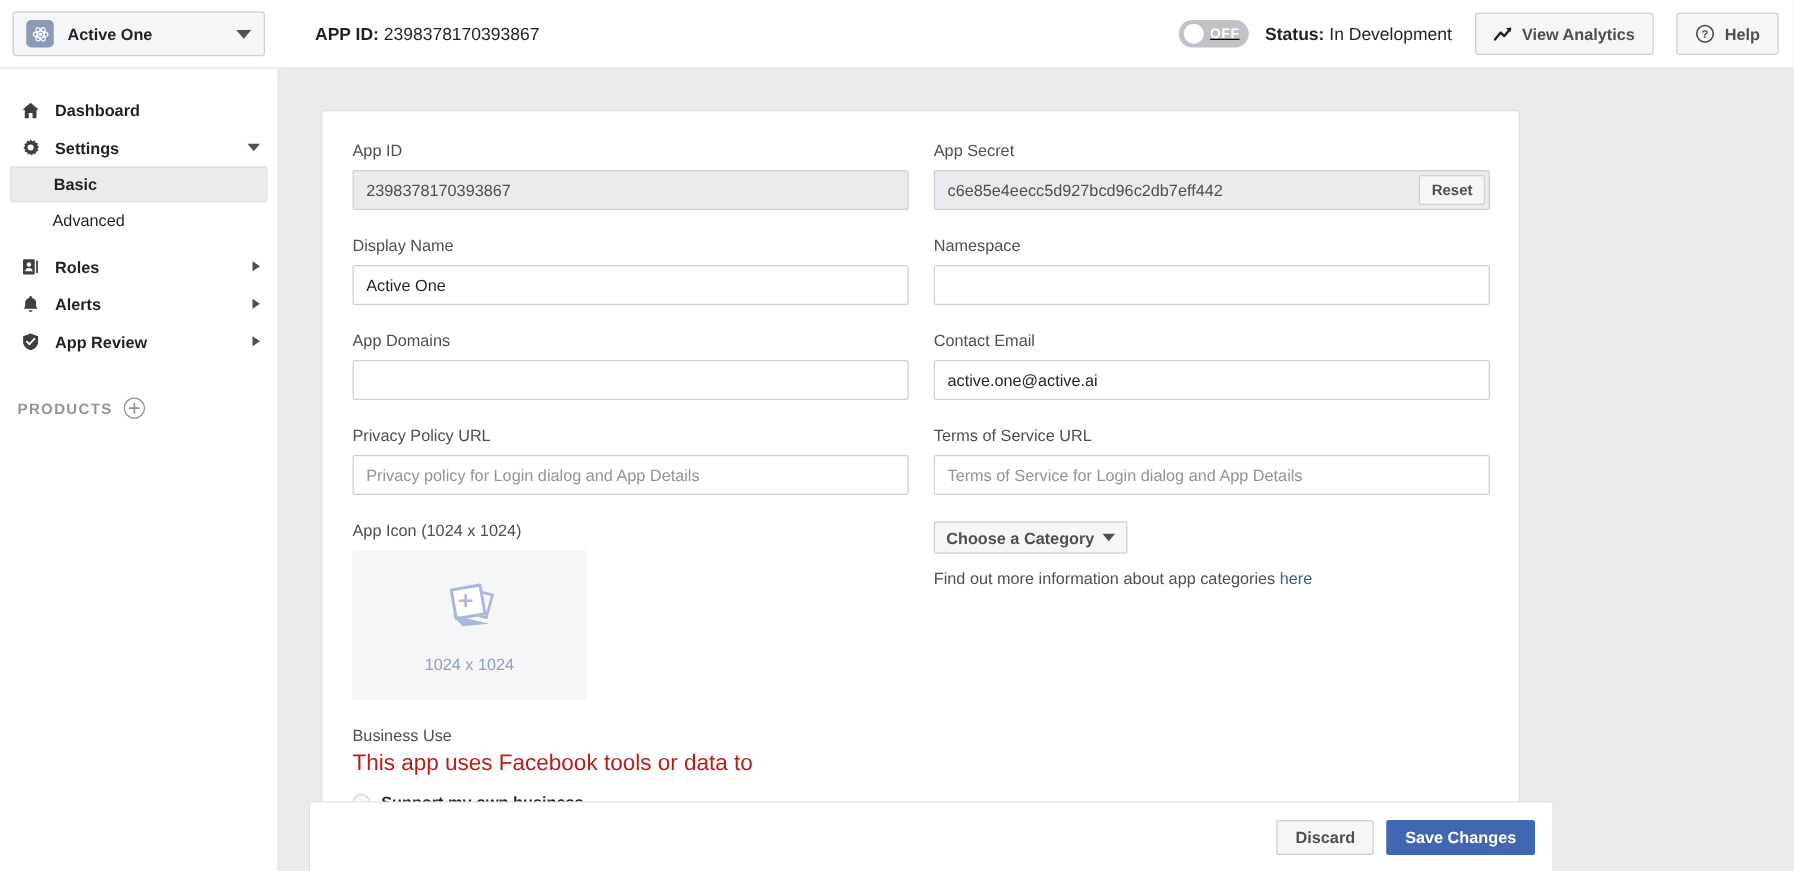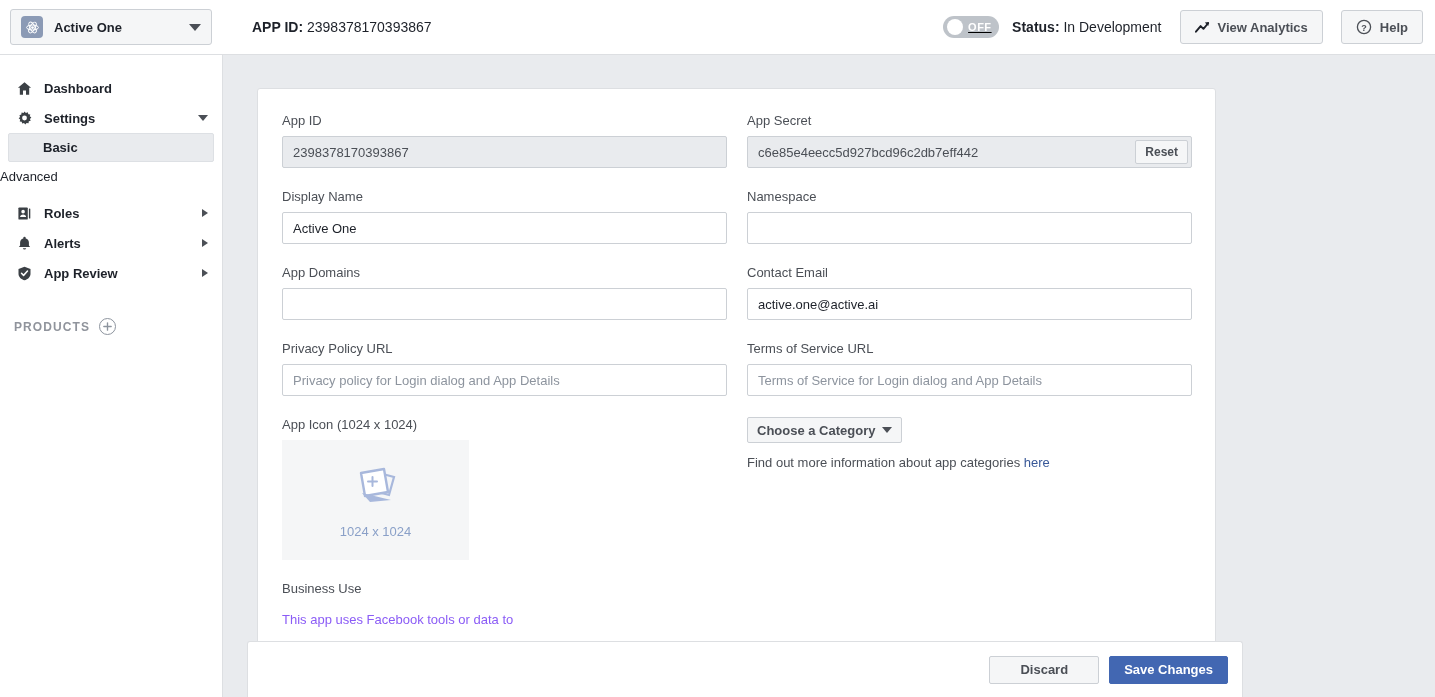--- a/index.html
+++ b/index.html
@@ -128,20 +128,21 @@
   }
   .nav-arrow-down {
     width: 0; height: 0;
     border-left: 5px solid transparent;
     border-right: 5px solid transparent;
     border-top: 6px solid #4b4f56;
   }
   .subnav {
     height: 28px;
     display: flex; align-items: center;
+    padding-left: 42px;
     font-size: 13px; color: #1d2129;
     cursor: pointer;
   }
   .subnav.active {
     background: #e9ebee;
     border: 1px solid #dddfe2;
     border-left: none; border-right: none;
     font-weight: bold;
     height: 29px;
     margin-left: 8px;
@@ -256,21 +257,21 @@
     border-top: 6px solid #4b4f56;
   }
   .cat-help {
     margin-top: 12px;
     font-size: 13px; color: #4b4f56;
   }
   .cat-help a { color: #385898; text-decoration: none; cursor: pointer; }
 
   
   .biz-title { font-size: 13px; color: #4b4f56; }
-  .biz-sub { font-size: 13px; color: #8b5cf6; margin-top: 16px; }
+  .biz-sub { font-size: 18px; color: #b91c1c; margin-top: 4px; }
   .radio-row {
     display: flex; align-items: center;
     margin-top: 13px; cursor: pointer;
   }
   .radio {
     width: 14px; height: 14px;
     border-radius: 50%;
     border: 1px solid #ccd0d5;
     background: #f5f6f7;
     flex: none;
@@ -291,21 +292,21 @@
     display: flex; align-items: center; justify-content: flex-end;
     padding-right: 14px;
     z-index: 5;
   }
   .btn-discard {
     height: 28px;
     background: #f5f6f7;
     border: 1px solid #ccd0d5;
     border-radius: 2px;
     font-size: 13px; font-weight: bold; color: #4b4f56;
-    padding: 0 30px;
+    padding: 0 14px;
     cursor: pointer;
   }
   .btn-save {
     margin-left: 10px;
     height: 28px;
     background: #4267b2;
     border: 1px solid #4267b2;
     border-radius: 2px;
     font-size: 13px; font-weight: bold; color: #ffffff;
     padding: 0 14px;

